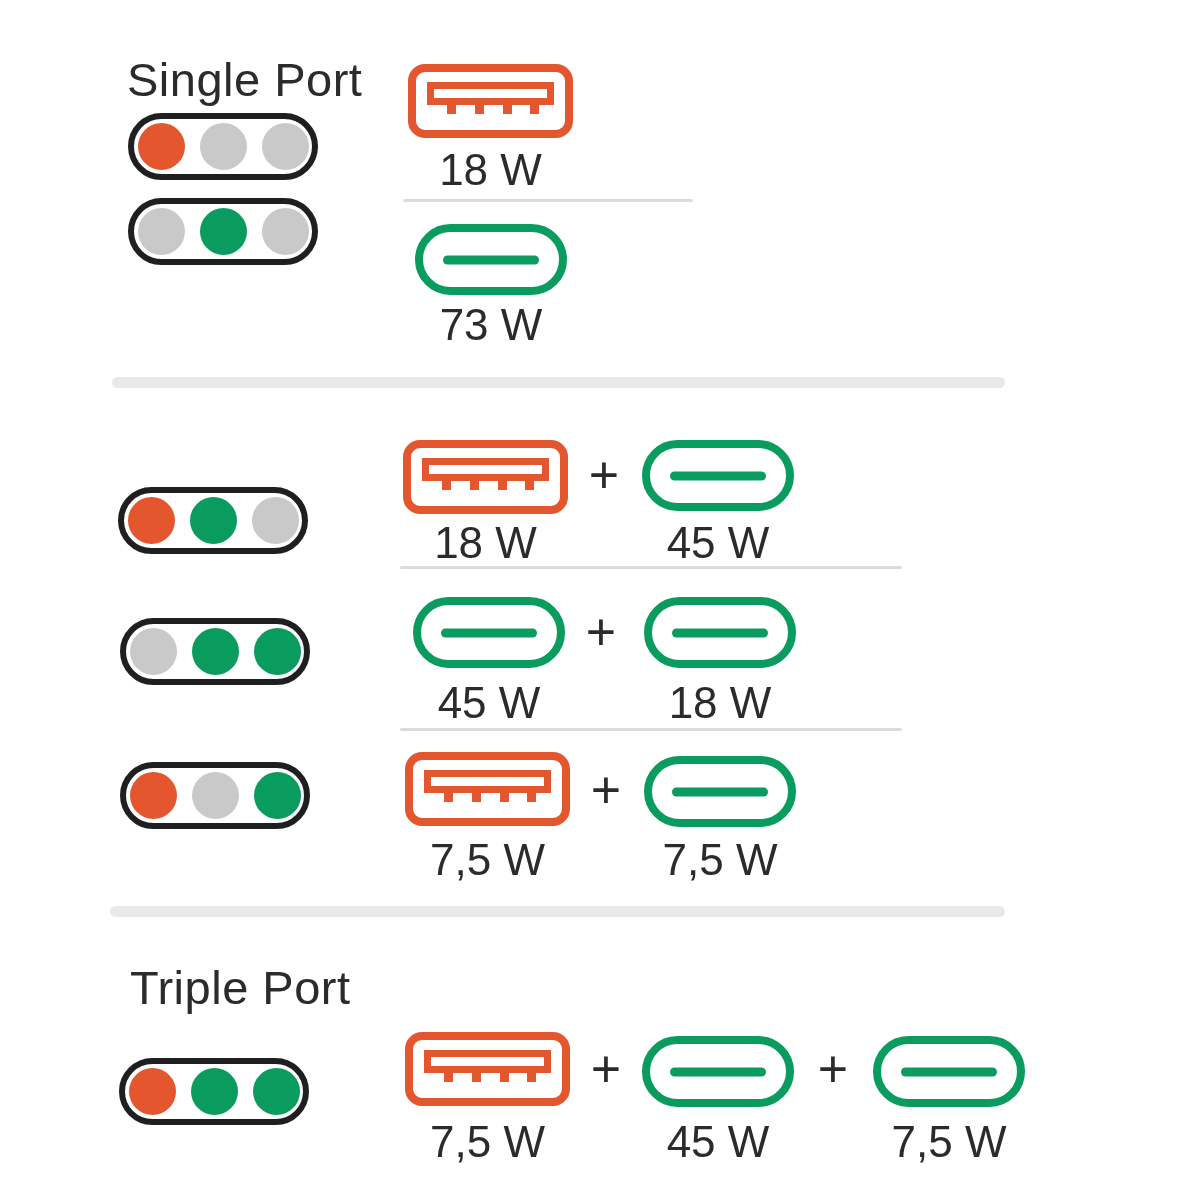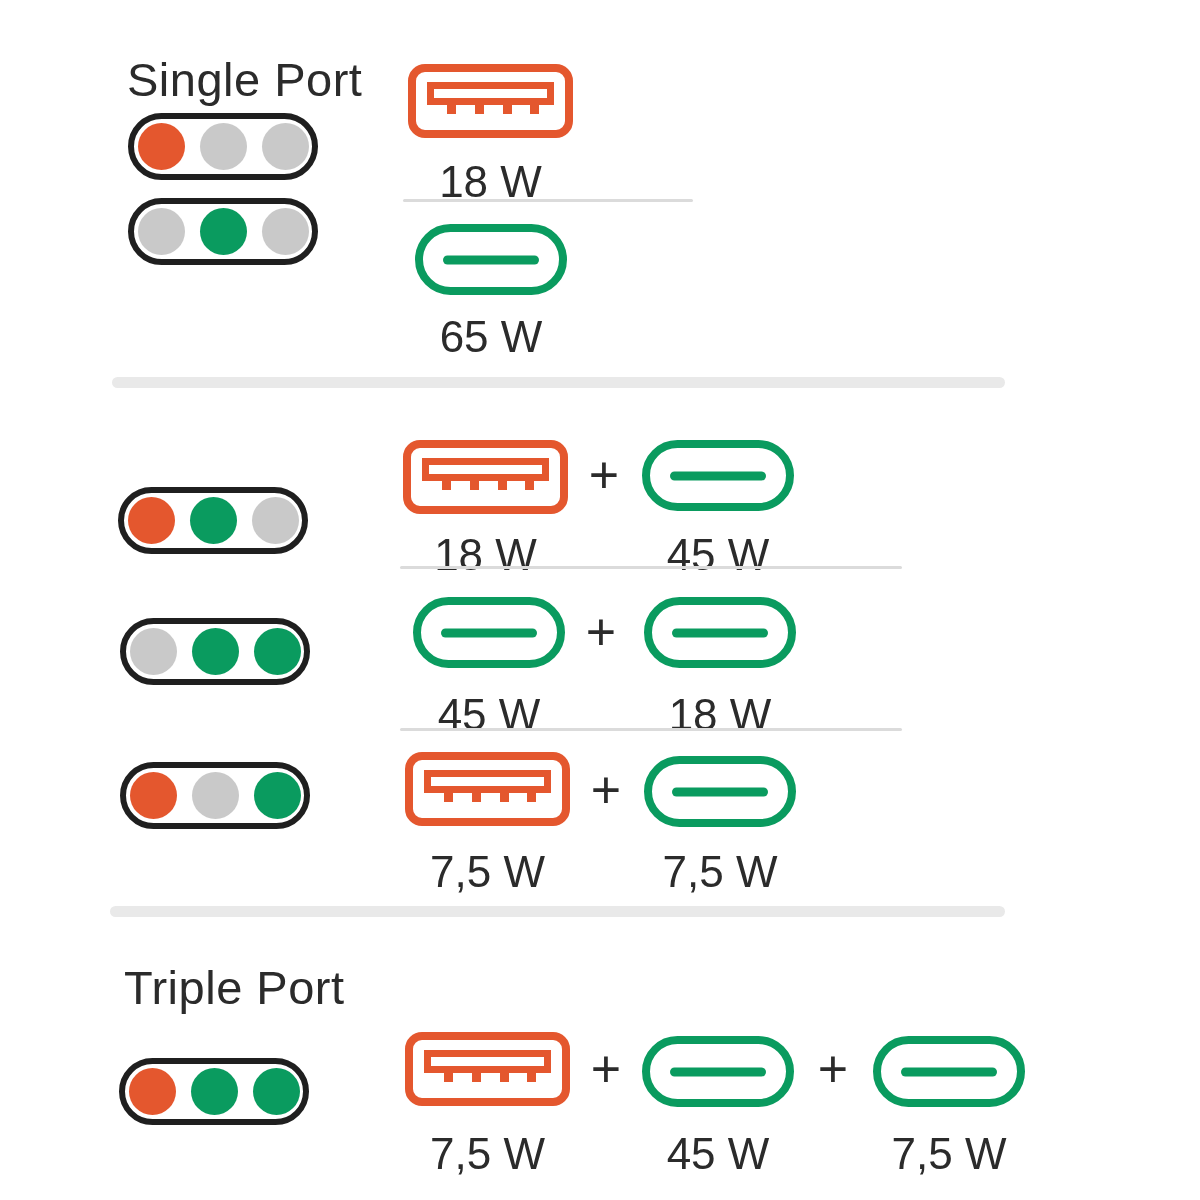--- a/index.html
+++ b/index.html
@@ -35,21 +35,21 @@
   
   .usbc{
     position:absolute;width:152px;height:71px;box-sizing:border-box;
     border:8px solid var(--green,#0a9b5f);border-radius:36px;background:#fff;
   }
   .usbc .bar{
     position:absolute;left:50%;top:50%;transform:translate(-50%,-50%);
     width:96px;height:9px;border-radius:5px;background:var(--green,#0a9b5f);
   }
   
-  .watt{position:absolute;font-size:44px;line-height:1;text-align:center;color:var(--text,#2b2b2b);margin-top:12px;}
+  .watt{position:absolute;font-size:44px;line-height:1;text-align:center;color:var(--text,#2b2b2b);}
   .plus{
     position:absolute;width:60px;height:64px;display:flex;align-items:center;justify-content:center;
     font-size:52px;font-weight:400;color:var(--text,#2b2b2b);
   }
   
   .div-thin{position:absolute;height:3px;border-radius:2px;background:var(--divider_thin,#dbdbdb);}
   .div-thick{position:absolute;height:11px;border-radius:6px;background:var(--divider_thick,#e9e9e9);}
 </style>
 </head>
 <body>
@@ -75,21 +75,21 @@
   <div class="div-thin" style="left:403px;top:199px;width:290px;"></div>
 
   <div class="pill" style="left:128px;top:198px;">
     <span class="dot c-gray"></span>
     <span class="dot c-green"></span>
     <span class="dot c-gray"></span>
   </div>
   <div class="usbc" style="left:415px;top:224px;">
     <span class="bar"></span>
   </div>
-  <div class="watt" style="left:415px;top:303px;width:152px;">65 W</div>
+  <div class="watt" style="left:415px;top:303px;width:152px;">73 W</div>
 
   <div class="div-thick" style="left:112px;top:377px;width:893px;"></div>
 
 
   <div class="pill" style="left:118px;top:487px;">
     <span class="dot c-orange"></span>
     <span class="dot c-green"></span>
     <span class="dot c-gray"></span>
   </div>
   <div class="usba" style="left:403px;top:440px;">
@@ -139,21 +139,21 @@
   </div>
   <div class="plus" style="left:576px;top:758px;">+</div>
   <div class="usbc" style="left:644px;top:756px;">
     <span class="bar"></span>
   </div>
   <div class="watt" style="left:405px;top:838px;width:165px;">7,5 W</div>
   <div class="watt" style="left:644px;top:838px;width:152px;">7,5 W</div>
 
   <div class="div-thick" style="left:110px;top:906px;width:895px;"></div>
 
-  <div class="sec-title" style="left:124px;top:962px;">Triple Port</div>
+  <div class="sec-title" style="left:130px;top:962px;">Triple Port</div>
 
   <div class="pill" style="left:119px;top:1058px;">
     <span class="dot c-orange"></span>
     <span class="dot c-green"></span>
     <span class="dot c-green"></span>
   </div>
   <div class="usba" style="left:405px;top:1032px;">
     <span class="slot"></span>
     <span class="pin p1"></span>
     <span class="pin p2"></span>

